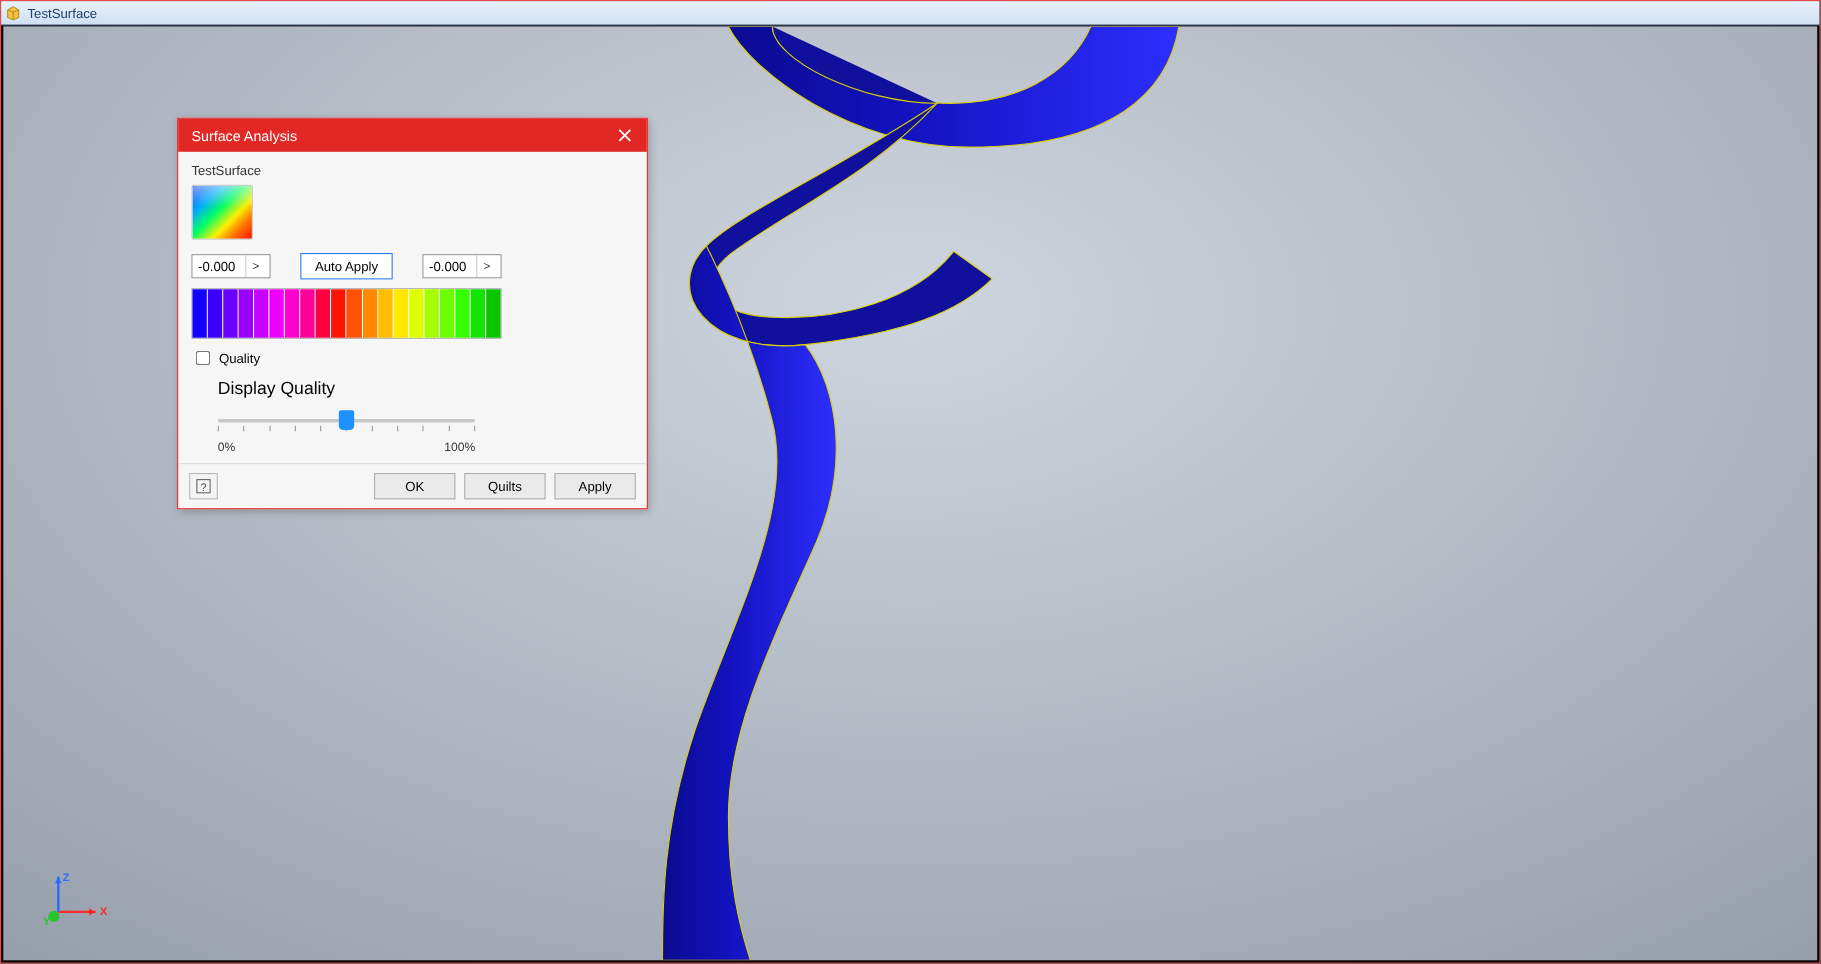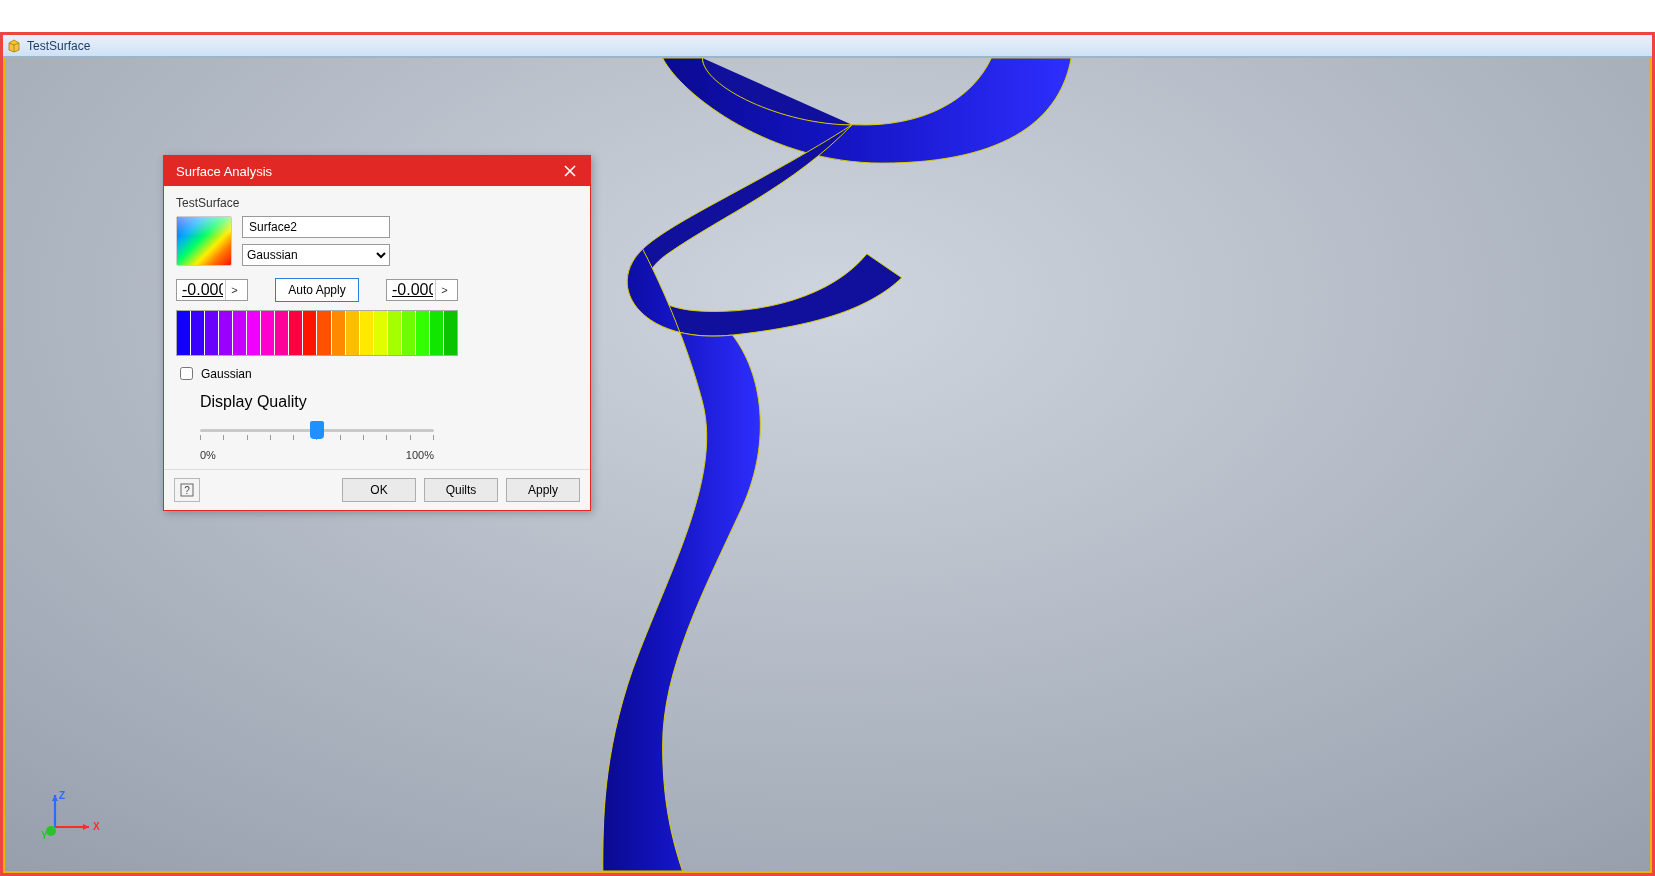--- a/index.html
+++ b/index.html
@@ -1,23 +1,22 @@
 <!DOCTYPE html>
 <html><head>
 <meta charset="utf-8">
 <style>
   * { box-sizing: border-box; font-family: "Segoe UI", Arial, sans-serif; }
   body { margin: 0; width: 1655px; height: 876px; background: #fff; overflow: hidden; position: relative; }
 
   
   .app-frame {
     position: absolute; inset: 0;
-    border: 3px solid #ef4444;
-    background: #eab308;
-    margin-top: 32px;
+    border: 1px solid #ef4444;
+    background: #000000;
   }
   .app-titlebar {
     height: 22px;
     background: linear-gradient(#e9f1fb, #cfe1f5);
     border-bottom: 1px solid #9db4d0;
     display: flex; align-items: center;
     padding-left: 4px; gap: 6px;
     font-size: 12px; color: #1d3f66;
   }
   .app-titlebar .cube-icon { width:14px; height:14px; display:inline-block; }
@@ -33,21 +32,21 @@
 
   .surface-svg { position:absolute; top:0; left:0; width:100%; height:100%; }
 
   
   .gizmo { position:absolute; left:36px; bottom:30px; width:60px; height:50px; }
   .gizmo text { font-size:10px; font-weight:bold; }
 
   
   .dialog {
     position: absolute;
-    left: 160px; top: 120px;
+    left: 160px; top: 106px;
     width: 428px;
     background: #f6f6f6;
     border: 1px solid #e22824;
     box-shadow: 2px 2px 8px rgba(0,0,0,.25);
   }
   .dialog-titlebar {
     height: 30px; background: #e22824;
     color: #fff; display:flex; align-items:center; justify-content:space-between;
     padding: 0 6px 0 12px; font-size: 13px;
   }
@@ -73,21 +72,21 @@
   .sel {
     width:148px; height:22px; font-size:12px;
     border:1px solid #9a9a9a; background:#fff;
   }
 
   .range-row { display:flex; align-items:center; justify-content:space-between; margin-top:12px; }
   .spin {
     display:flex; align-items:center;
     width:72px; height:22px; border:1px solid #9a9a9a; background:#fff;
   }
-  .spin input { border:none; width:48px; font-size:16px; padding-left:5px; outline:none; background:transparent;text-decoration:underline; }
+  .spin input { border:none; width:48px; font-size:12px; padding-left:5px; outline:none; background:transparent; }
   .spin .arrow { width:18px; text-align:center; font-size:11px; color:#333; border-left:1px solid #ccc; line-height:20px; user-select:none; cursor:pointer; }
   .auto-range-btn {
     height:24px; padding:0 12px; font-size:12px;
     border:1px solid #2b7de9; background:#fff; cursor:pointer;
   }
 
   
   .rainbow {
     margin-top:8px; height:46px; display:flex; border:1px solid #aaa;
   }
@@ -180,26 +179,20 @@
             <line x1="11" y1="1" x2="1" y2="11" stroke="#fff" stroke-width="1.6"></line>
           </svg>
       </div>
     </div>
 
     <div class="dialog-body">
       <div class="col-left">
         <div class="section-label">TestSurface</div>
         <div class="def-row">
           <div class="thumb"></div>
-          <div class="def-fields">
-            <input class="txt" type="text" value="Surface2" style="">
-            <select class="sel">
-              <option>Gaussian</option>
-            </select>
-          </div>
         </div>
 
         <div class="range-row">
           <div class="spin">
             <input type="text" value="-0.000" style="">
             <span class="arrow">&gt;</span>
           </div>
           <button class="auto-range-btn">Auto Apply</button>
           <div class="spin">
             <input type="text" value="-0.000" style="">
@@ -225,21 +218,21 @@
             <div style="background: rgb(223, 255, 0);"></div>
             <div style="background: rgb(164, 255, 0);"></div>
             <div style="background: rgb(108, 255, 0);"></div>
             <div style="background: rgb(52, 255, 0);"></div>
             <div style="background: rgb(16, 230, 0);"></div>
             <div style="background: rgb(11, 196, 0);"></div>
           </div>
 
         <label class="chk-row">
           <input type="checkbox" class="chk" style="">
-          <span>Gaussian</span>
+          <span>Quality</span>
         </label>
 
         <div class="quality-label">Display Quality</div>
         <div class="slider-wrap">
           <div class="slider-track"></div>
           <div class="slider-ticks">
             <span></span>
               <span></span>
               <span></span>
               <span></span>

